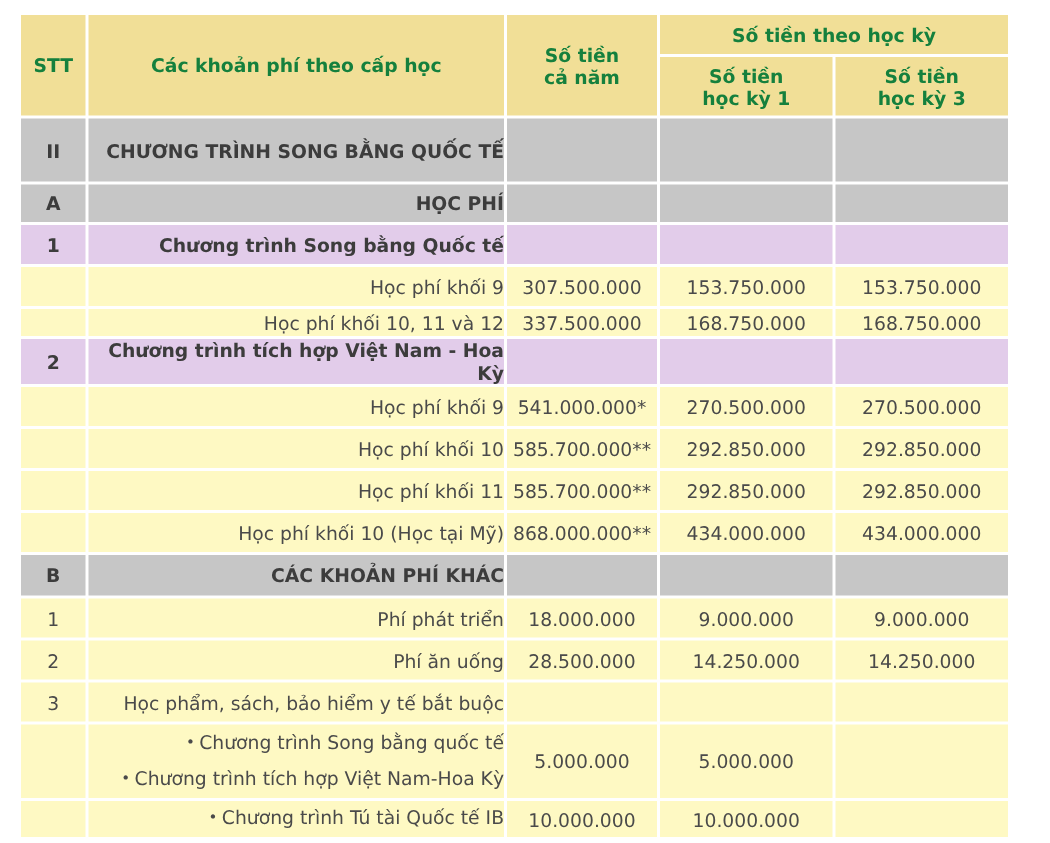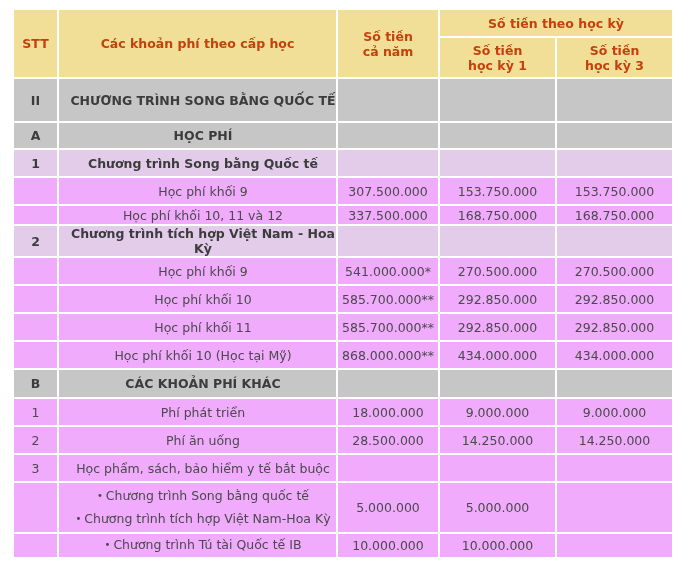--- a/index.html
+++ b/index.html
@@ -2,26 +2,26 @@
 <html><head>
 <meta charset="utf-8">
 <style>
   html, body { margin: 0; padding: 0; background: #ffffff; }
   body { width: 700px; height: 562px; position: relative; overflow: hidden;
          font-family: "DejaVu Sans", "Liberation Sans", sans-serif; color: #3a3a3a; }
   table.fees { position: absolute; left: 14px; top: 10px; width: 658px;
                border-collapse: separate; border-spacing: 2px; margin: -2px;
                table-layout: fixed; }
   table.fees td, table.fees th { padding: 0; font-size: 12.5px; }
-  .hdr { background: #f1df97; color: #c2410c; font-weight: bold; font-size: 12px; text-align: center; line-height: 15px; }
+  .hdr { background: #f1df97; color: #15803d; font-weight: bold; font-size: 12px; text-align: center; line-height: 15px; }
   .sec { background: #c6c6c6; font-weight: bold; color: #3c3c3c; font-size: 12px; }
   .sub { background: #e2ccea; font-weight: bold; color: #3c3c3c; font-size: 12px; }
-  .row { background: #f0abfc; color: #4a4a4a; }
+  .row { background: #fef9c3; color: #4a4a4a; }
   .stt { text-align: center; }
-  .desc { padding-left: 11px !important; text-align: center; }
+  .desc { padding-left: 11px !important; text-align: right; }
   .num { text-align: center; margin-top: 44px; }
   .bl { display: block; line-height: 22px; }
   .bl::before { content: "\2022"; font-size: 10px; margin-right: 3px; position: relative; top: -1px; }
 </style>
 </head>
 <body>
 
 <table class="fees">
   <colgroup>
     <col style="width:43px">

